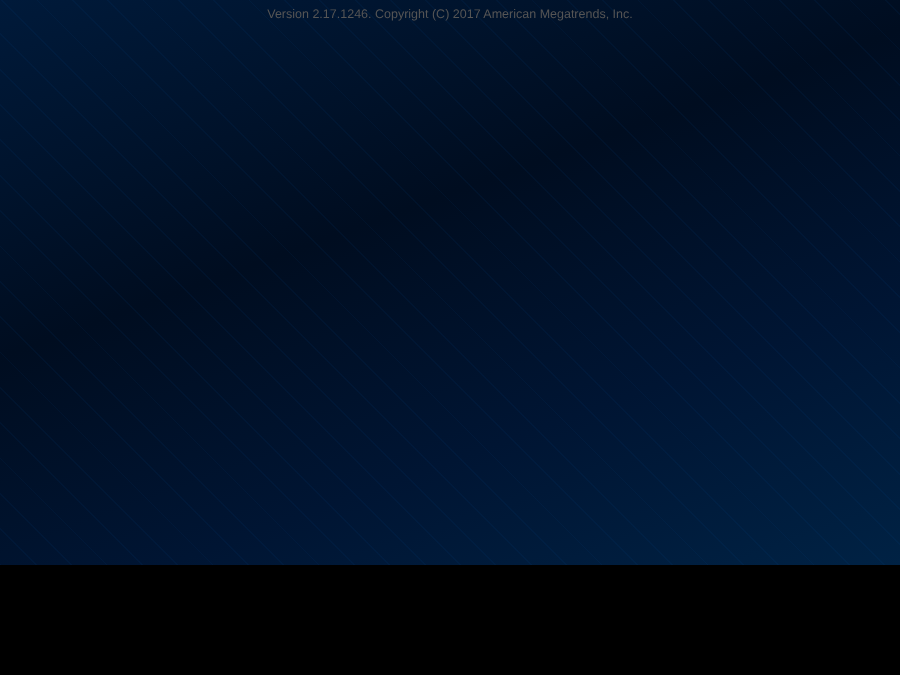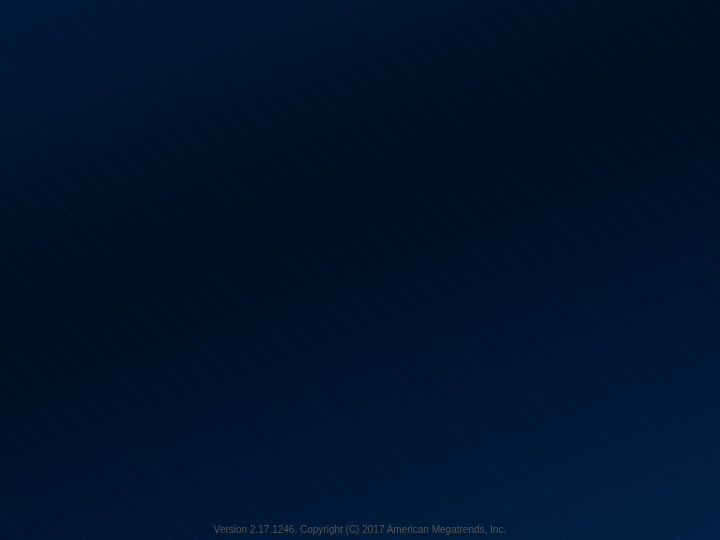--- a/index.html
+++ b/index.html
@@ -25,23 +25,23 @@
       position: absolute;
       top: 0; left: 0; right: 0; bottom: 0;
       background-image: repeating-linear-gradient(45deg, rgba(0,80,160,0.08) 0px, rgba(0,80,160,0.08) 1px, transparent 1px, transparent 20px);
       z-index: 0;
     }
 
     .container {
       position: relative;
       z-index: 1;
       width: 720px;
-      height: 540px;
-      display: flex;
-      flex-direction: column;
+      height: 452px;
+      display: flex;
+      flex-direction: row;
     }
 
     
     .top-bar {
       background: #000;
       height: 28px;
       display: flex;
       align-items: center;
       padding: 0 8px;
       gap: 12px;

